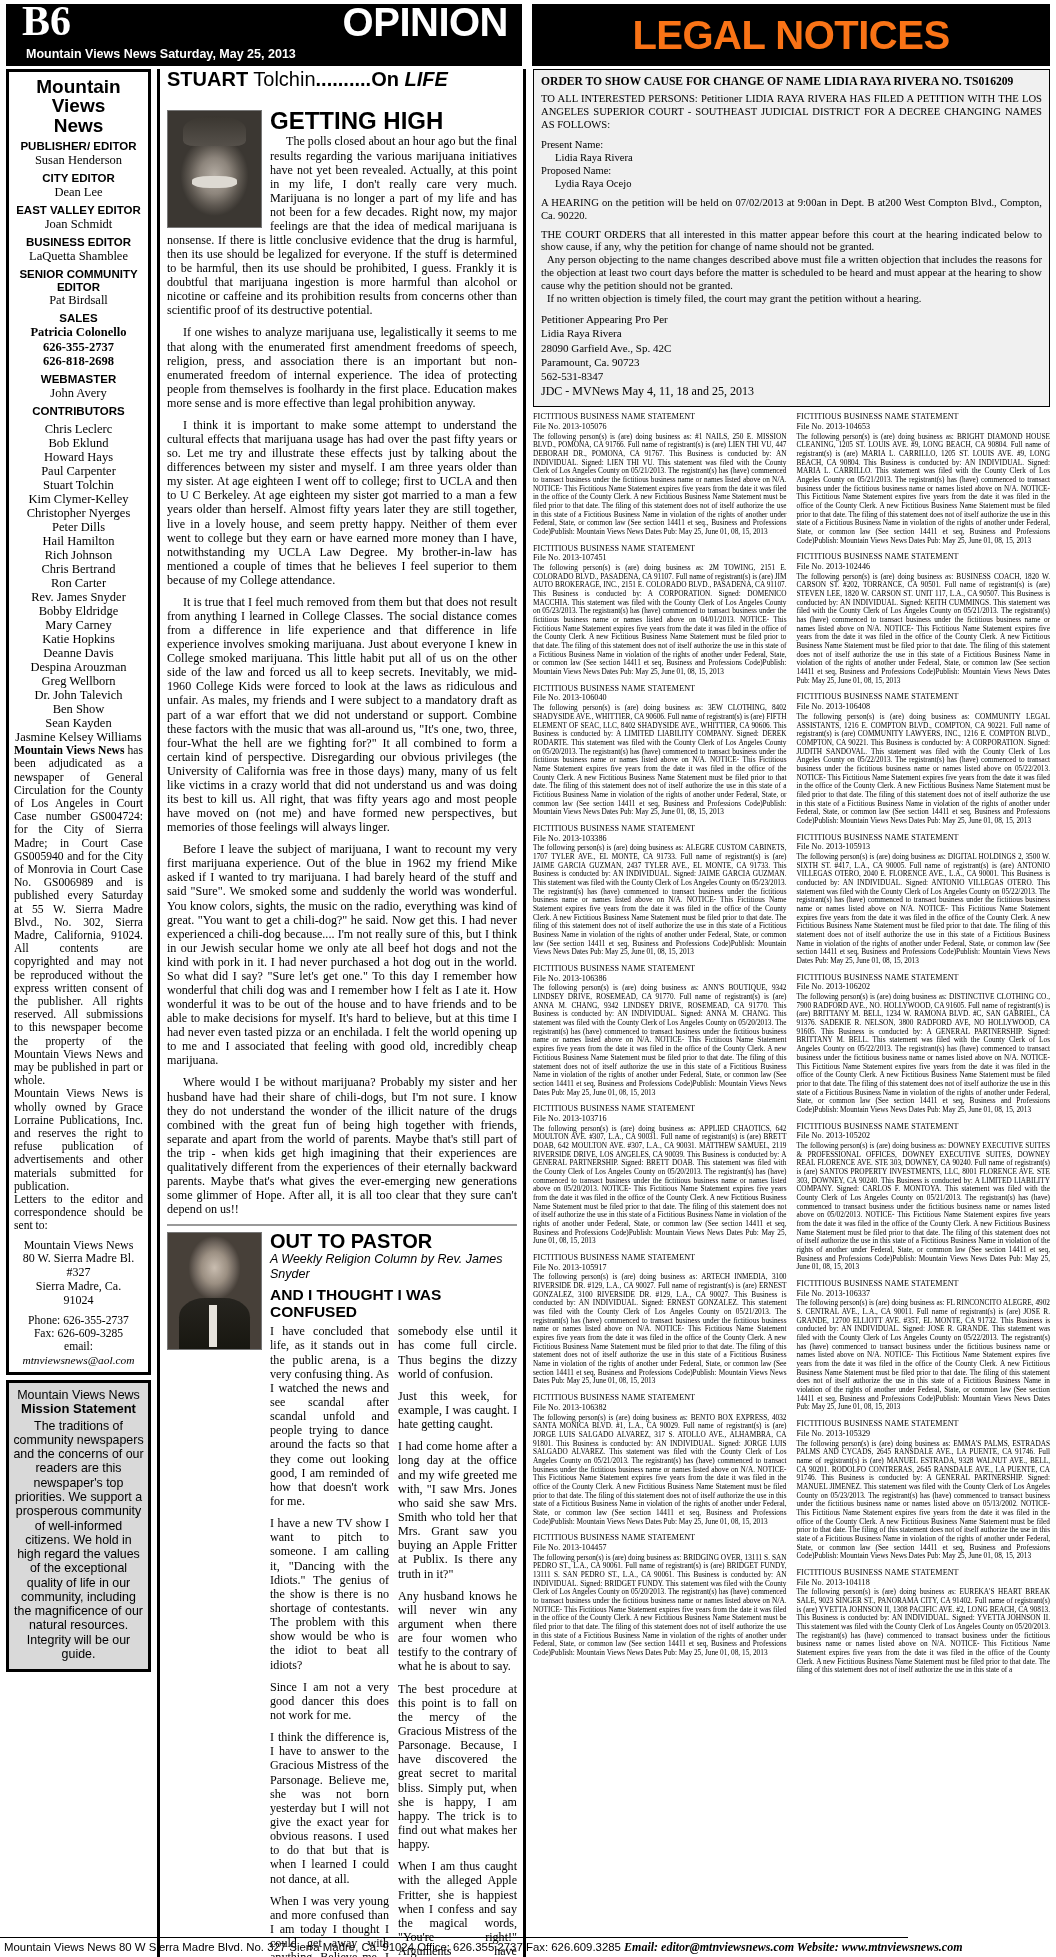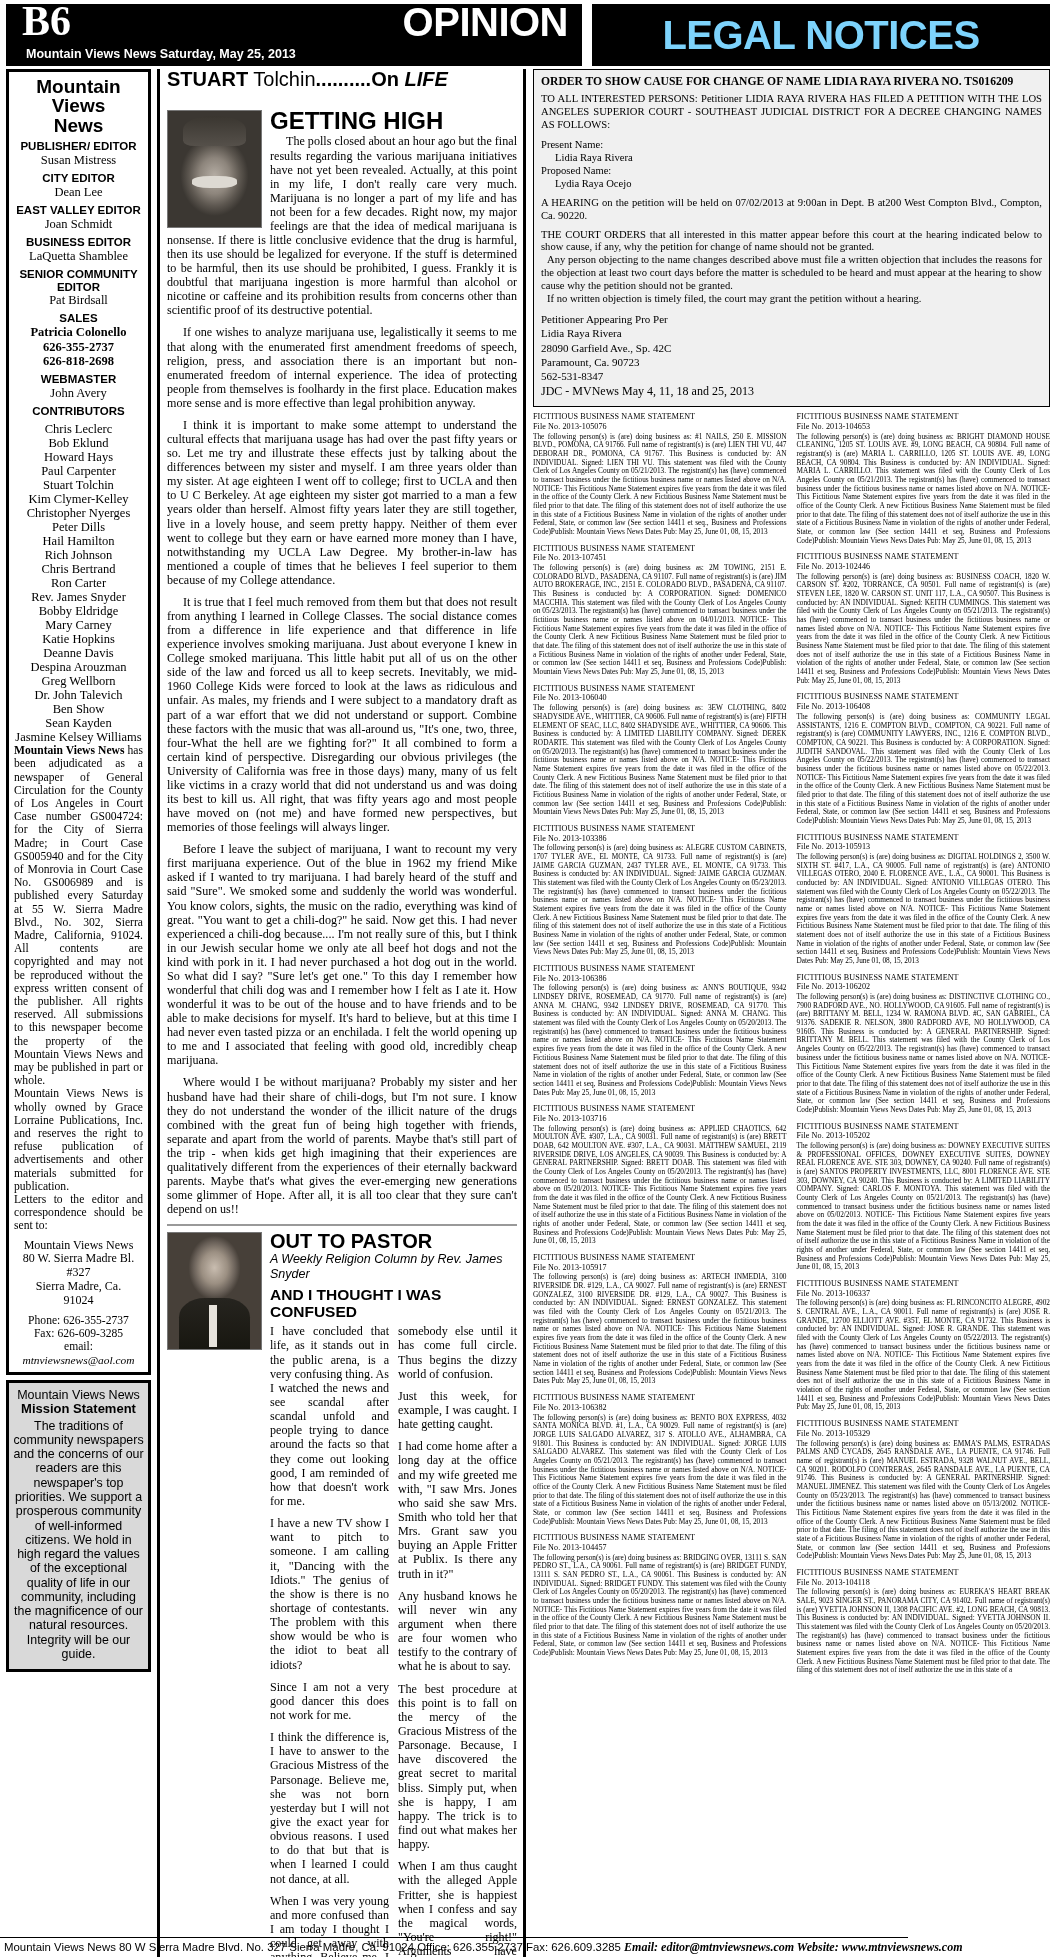--- a/index.html
+++ b/index.html
@@ -13,40 +13,40 @@
     font-family: "Liberation Serif", serif;
     color: #000;
     overflow: hidden;
   }
   .page { position: relative; width: 1056px; height: 1957px; padding: 4px 6px 0 6px; }
 
   
   .masthead { display: flex; gap: 8px; height: 62px; }
   .mh-left {
     position: relative;
-    width: 576px; background: #000; color: #fff;
+    width: 516px; background: #000; color: #fff;
   }
   .mh-pagenum {
     position: absolute; left: 16px; top: -4px;
     font-family: "Liberation Serif", serif;
     font-weight: bold; font-size: 42px; line-height: 1;
   }
   .mh-section {
     position: absolute; right: 14px; top: -2px;
     font-family: "Liberation Sans", sans-serif;
     font-weight: bold; font-size: 40px; line-height: 1;
     letter-spacing: -0.5px;
   }
   .mh-dateline {
     position: absolute; left: 20px; bottom: 5px;
     font-family: "Liberation Sans", sans-serif;
     font-weight: bold; font-size: 12.5px;
   }
   .mh-right {
-    flex: 1; background: #000; color: #7dd3fc;
+    flex: 1; background: #000; color: #f97316;
     display: flex; align-items: center; justify-content: center;
     margin-left: 2px;
   }
   .mh-right-title {
     font-family: "Liberation Sans", sans-serif;
     font-weight: bold; font-size: 40px; letter-spacing: -0.5px;
   }
 
   
   .body-grid { display: flex; gap: 6px; margin-top: 3px; }
@@ -261,21 +261,21 @@
   </div>
 
   <div class="body-grid">
 
     <div class="sidebar">
       <div class="sb-box">
         <div class="sb-title">Mountain<br>Views<br>News</div>
 
         <div>
           <div class="sb-role">PUBLISHER/ EDITOR</div>
-          <div class="sb-name">Susan Mistress</div>
+          <div class="sb-name">Susan Henderson</div>
           <div class="sb-role">CITY EDITOR</div>
           <div class="sb-name">Dean Lee</div>
           <div class="sb-role">EAST VALLEY EDITOR</div>
           <div class="sb-name">Joan Schmidt</div>
           <div class="sb-role">BUSINESS EDITOR</div>
           <div class="sb-name">LaQuetta Shamblee</div>
           <div class="sb-role">SENIOR COMMUNITY<br>EDITOR</div>
           <div class="sb-name">Pat Birdsall</div>
         </div>
 

